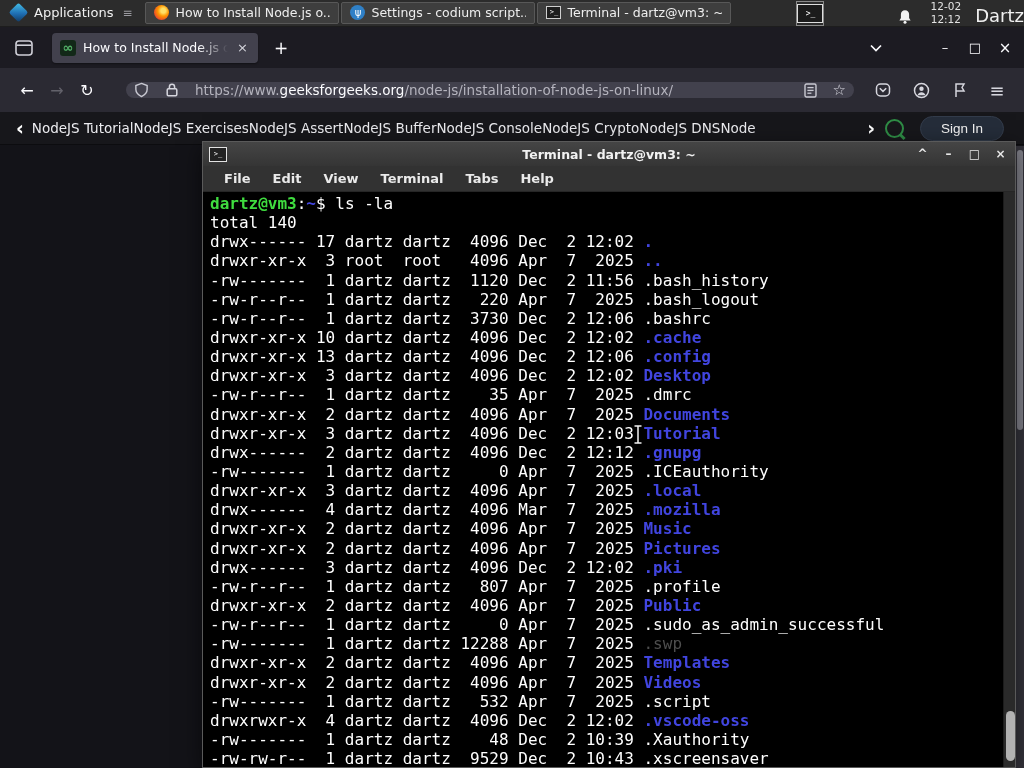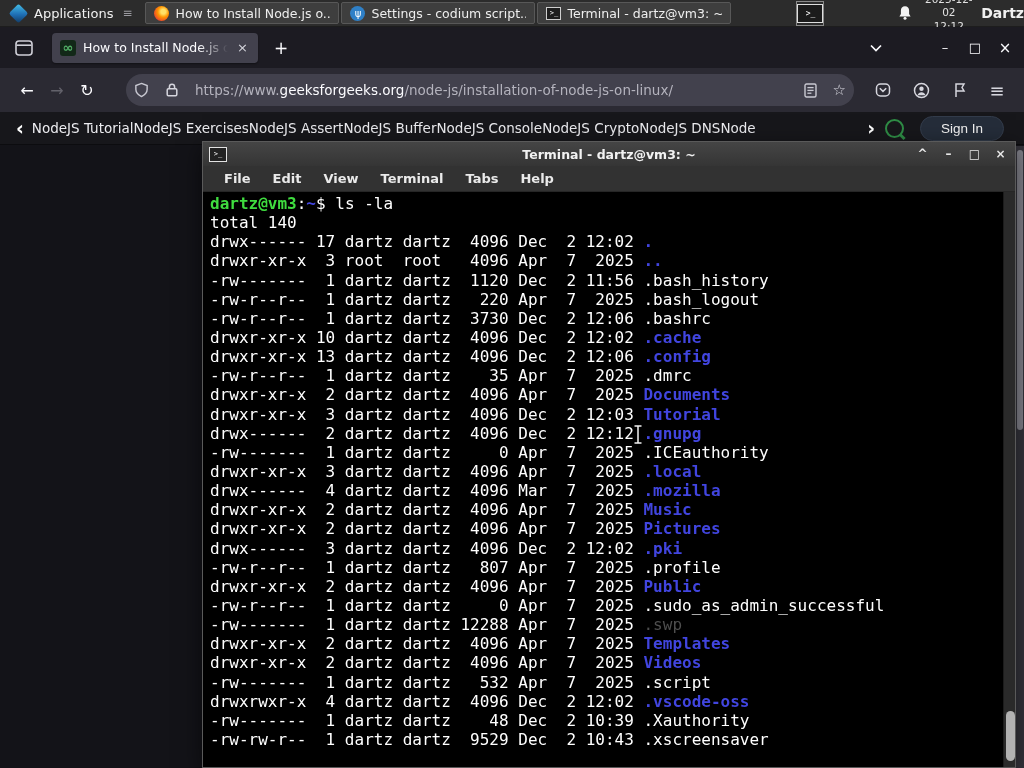--- a/index.html
+++ b/index.html
@@ -1,55 +1,55 @@
 <!DOCTYPE html>
 <html style="--dir-blue: #4145df; --prompt-green: #3fdc3f; --gfg-green: #2f8d46; --accent-tab: #42414d;"><head>
 <meta charset="utf-8">
 <style>
   *{margin:0;padding:0;box-sizing:border-box;}
   html,body{width:1024px;height:768px;overflow:hidden;}
   body{position:relative;background:#131318;font-family:"DejaVu Sans","Liberation Sans",sans-serif;-webkit-font-smoothing:antialiased;}
 
   
-  .panel{position:absolute;left:0;top:0;width:1024px;height:27px;background:#2c2c2c;border-bottom:1px solid #1d1d1d;display:flex;align-items:center;color:#f0f0f0;}
+  .panel{position:absolute;left:0;top:0;width:1024px;height:27px;background:#2c2c2c;border-bottom:1px solid #1d1d1d;display:flex;align-items:flex-end;color:#f0f0f0;}
   .apps-btn{display:flex;align-items:center;gap:7px;height:27px;padding:0 10px;font-size:13px;}
   .apps-logo{width:17px;height:17px;border-radius:3px;background:linear-gradient(135deg,#45c0e8 0%,#1f6fb4 55%,#123a63 100%);transform:rotate(45deg) scale(.82);}
   .apps-ham{color:#9a9aa0;font-size:12px;margin-left:2px;}
   .tasks{display:flex;align-items:center;height:27px;width:588px;margin-left:2px;}
   .task{display:flex;align-items:center;gap:6px;height:22px;margin:0 1px;padding:0 8px;width:194px;background:#3e3e3e;border:1px solid #585858;border-radius:2px;font-size:12.5px;color:#eee;overflow:hidden;white-space:nowrap;}
   .task .tlabel{overflow:hidden;text-overflow:clip;white-space:nowrap;}
   .ic-firefox{width:15px;height:15px;border-radius:50%;background:radial-gradient(circle at 62% 38%,#ffe066 0 18%,#ff9500 42%,#e8462c 75%,#b5121b 100%);flex:none;}
   .ic-vscodium{width:15px;height:15px;border-radius:50%;background:#2f80c7;color:#fff;font-size:10px;line-height:15px;text-align:center;flex:none;}
   .ic-vscodium::before{content:"ψ";}
   .ic-terminal{width:15px;height:13px;background:#1e1e1e;border:1px solid #cfcfcf;color:#fff;font-family:"DejaVu Sans Mono",monospace;font-size:7px;line-height:11px;text-align:center;flex:none;}
   .ic-terminal::before{content:">_";}
   .tray-term{margin-left:64px;width:34px;height:25px;border:1px solid #8a8a8a;background:#2c2c2c;display:flex;align-items:center;justify-content:center;}
   .tray-term .inner{width:26px;height:19px;background:#1b1b1b;border:1px solid #dedede;color:#fff;font-family:"DejaVu Sans Mono",monospace;font-size:8px;line-height:17px;text-align:center;}
   .bell{margin-left:72px;width:18px;height:18px;}
   .clock{margin-left:10px;width:72px;text-align:center;font-size:10.5px;line-height:1.25;color:#e3e3e3;}
-  .user-lbl{margin-left:8px;font-size:14px;font-weight:bold;}
+  .user-lbl{margin-left:8px;font-size:18px;}
 
   
   .ff-tabbar{position:absolute;left:0;top:27px;width:1024px;height:41px;background:#1c1b22;display:flex;align-items:center;}
   .ffview-btn{width:28px;height:28px;margin-left:10px;display:flex;align-items:center;justify-content:center;border-radius:4px;}
   .tab{margin-left:14px;width:206px;height:30px;background:#42414d;border-radius:4px;display:flex;align-items:center;padding:0 8px;gap:7px;box-shadow:0 1px 2px rgba(0,0,0,.4);}
   .favicon{width:16px;height:16px;border-radius:3px;background:#122818;color:#53b268;font-size:13px;font-weight:bold;line-height:15px;text-align:center;flex:none;}
   .favicon::before{content:"∞";}
   .tab-title{flex:1;font-size:12.5px;color:#fbfbfe;overflow:hidden;white-space:nowrap;mask-image:linear-gradient(90deg,#000 80%,transparent);-webkit-mask-image:linear-gradient(90deg,#000 80%,transparent);}
   .tab-close{color:#d5d5dc;font-size:13px;padding:0 2px;}
   .newtab-btn{margin-left:10px;color:#fbfbfe;font-size:17px;width:26px;text-align:center;}
   .tab-spacer{flex:1;}
   .alltabs-btn{margin-right:30px;}
   .winbtn{width:30px;text-align:center;color:#fbfbfe;font-size:13px;}
   .ff-close{margin-right:4px;font-size:15px;}
 
   .ff-toolbar{position:absolute;left:0;top:68px;width:1024px;height:44px;background:#2b2a33;display:flex;align-items:center;padding:0 12px;}
   .navbtn{width:30px;height:30px;display:flex;align-items:center;justify-content:center;font-size:16px;color:#fbfbfe;}
   .navbtn.dim{color:#63626b;}
-  .urlbar{flex:1;height:32px;margin:0 14px 0 24px;background:#42414d;border-radius:16px;display:flex;align-items:center;padding:0 8px;gap:16px;}
+  .urlbar{flex:1;height:16px;margin:0 14px 0 24px;background:#42414d;border-radius:16px;display:flex;align-items:center;padding:0 8px;gap:16px;}
   .url-text{flex:1;font-size:13.5px;color:#b4b3bd;white-space:nowrap;overflow:hidden;}
   .url-text .dom{color:#fbfbfe;}
   .tool-icons{display:flex;align-items:center;gap:8px;}
   .tbtn{width:30px;height:30px;display:flex;align-items:center;justify-content:center;color:#d6d6de;font-size:15px;}
 
   
   .site-nav{position:absolute;left:0;top:112px;width:1024px;height:33px;background:#17171b;border-bottom:1px solid #0c0c0f;display:flex;align-items:center;padding:0 12px;color:#f2f2f2;}
   .chev{font-size:19px;font-weight:bold;color:#fff;padding:0 4px;line-height:1;}
   .nav-items{display:flex;overflow:hidden;white-space:nowrap;flex:1;margin:0 4px;}
   .nav-item{font-size:13.5px;color:#ececf0;}
@@ -240,20 +240,21 @@
     <div class="tline"><span class="p-uh">dartz@vm3</span><span>:</span><span class="p-cwd">~</span><span>$ </span><span>ls -la</span></div>
     <div class="tline">total 140</div>
     <div id="listing">
         <div class="tline"><span>drwx------ 17 dartz dartz  4096 Dec  2 12:02 </span><span class="t-dir">.</span></div>
         <div class="tline"><span>drwxr-xr-x  3 root  root   4096 Apr  7  2025 </span><span class="t-dir">..</span></div>
         <div class="tline"><span>-rw-------  1 dartz dartz  1120 Dec  2 11:56 </span><span class="t-file">.bash_history</span></div>
         <div class="tline"><span>-rw-r--r--  1 dartz dartz   220 Apr  7  2025 </span><span class="t-file">.bash_logout</span></div>
         <div class="tline"><span>-rw-r--r--  1 dartz dartz  3730 Dec  2 12:06 </span><span class="t-file">.bashrc</span></div>
         <div class="tline"><span>drwxr-xr-x 10 dartz dartz  4096 Dec  2 12:02 </span><span class="t-dir">.cache</span></div>
         <div class="tline"><span>drwxr-xr-x 13 dartz dartz  4096 Dec  2 12:06 </span><span class="t-dir">.config</span></div>
+        <div class="tline"><span>drwxr-xr-x  3 dartz dartz  4096 Dec  2 12:02 </span><span class="t-dir">Desktop</span></div>
         <div class="tline"><span>-rw-r--r--  1 dartz dartz    35 Apr  7  2025 </span><span class="t-file">.dmrc</span></div>
         <div class="tline"><span>drwxr-xr-x  2 dartz dartz  4096 Apr  7  2025 </span><span class="t-dir">Documents</span></div>
         <div class="tline"><span>drwxr-xr-x  3 dartz dartz  4096 Dec  2 12:03 </span><span class="t-dir">Tutorial</span></div>
         <div class="tline"><span>drwx------  2 dartz dartz  4096 Dec  2 12:12 </span><span class="t-dir">.gnupg</span></div>
         <div class="tline"><span>-rw-------  1 dartz dartz     0 Apr  7  2025 </span><span class="t-file">.ICEauthority</span></div>
         <div class="tline"><span>drwxr-xr-x  3 dartz dartz  4096 Apr  7  2025 </span><span class="t-dir">.local</span></div>
         <div class="tline"><span>drwx------  4 dartz dartz  4096 Mar  7  2025 </span><span class="t-dir">.mozilla</span></div>
         <div class="tline"><span>drwxr-xr-x  2 dartz dartz  4096 Apr  7  2025 </span><span class="t-dir">Music</span></div>
         <div class="tline"><span>drwxr-xr-x  2 dartz dartz  4096 Apr  7  2025 </span><span class="t-dir">Pictures</span></div>
         <div class="tline"><span>drwx------  3 dartz dartz  4096 Dec  2 12:02 </span><span class="t-dir">.pki</span></div>

